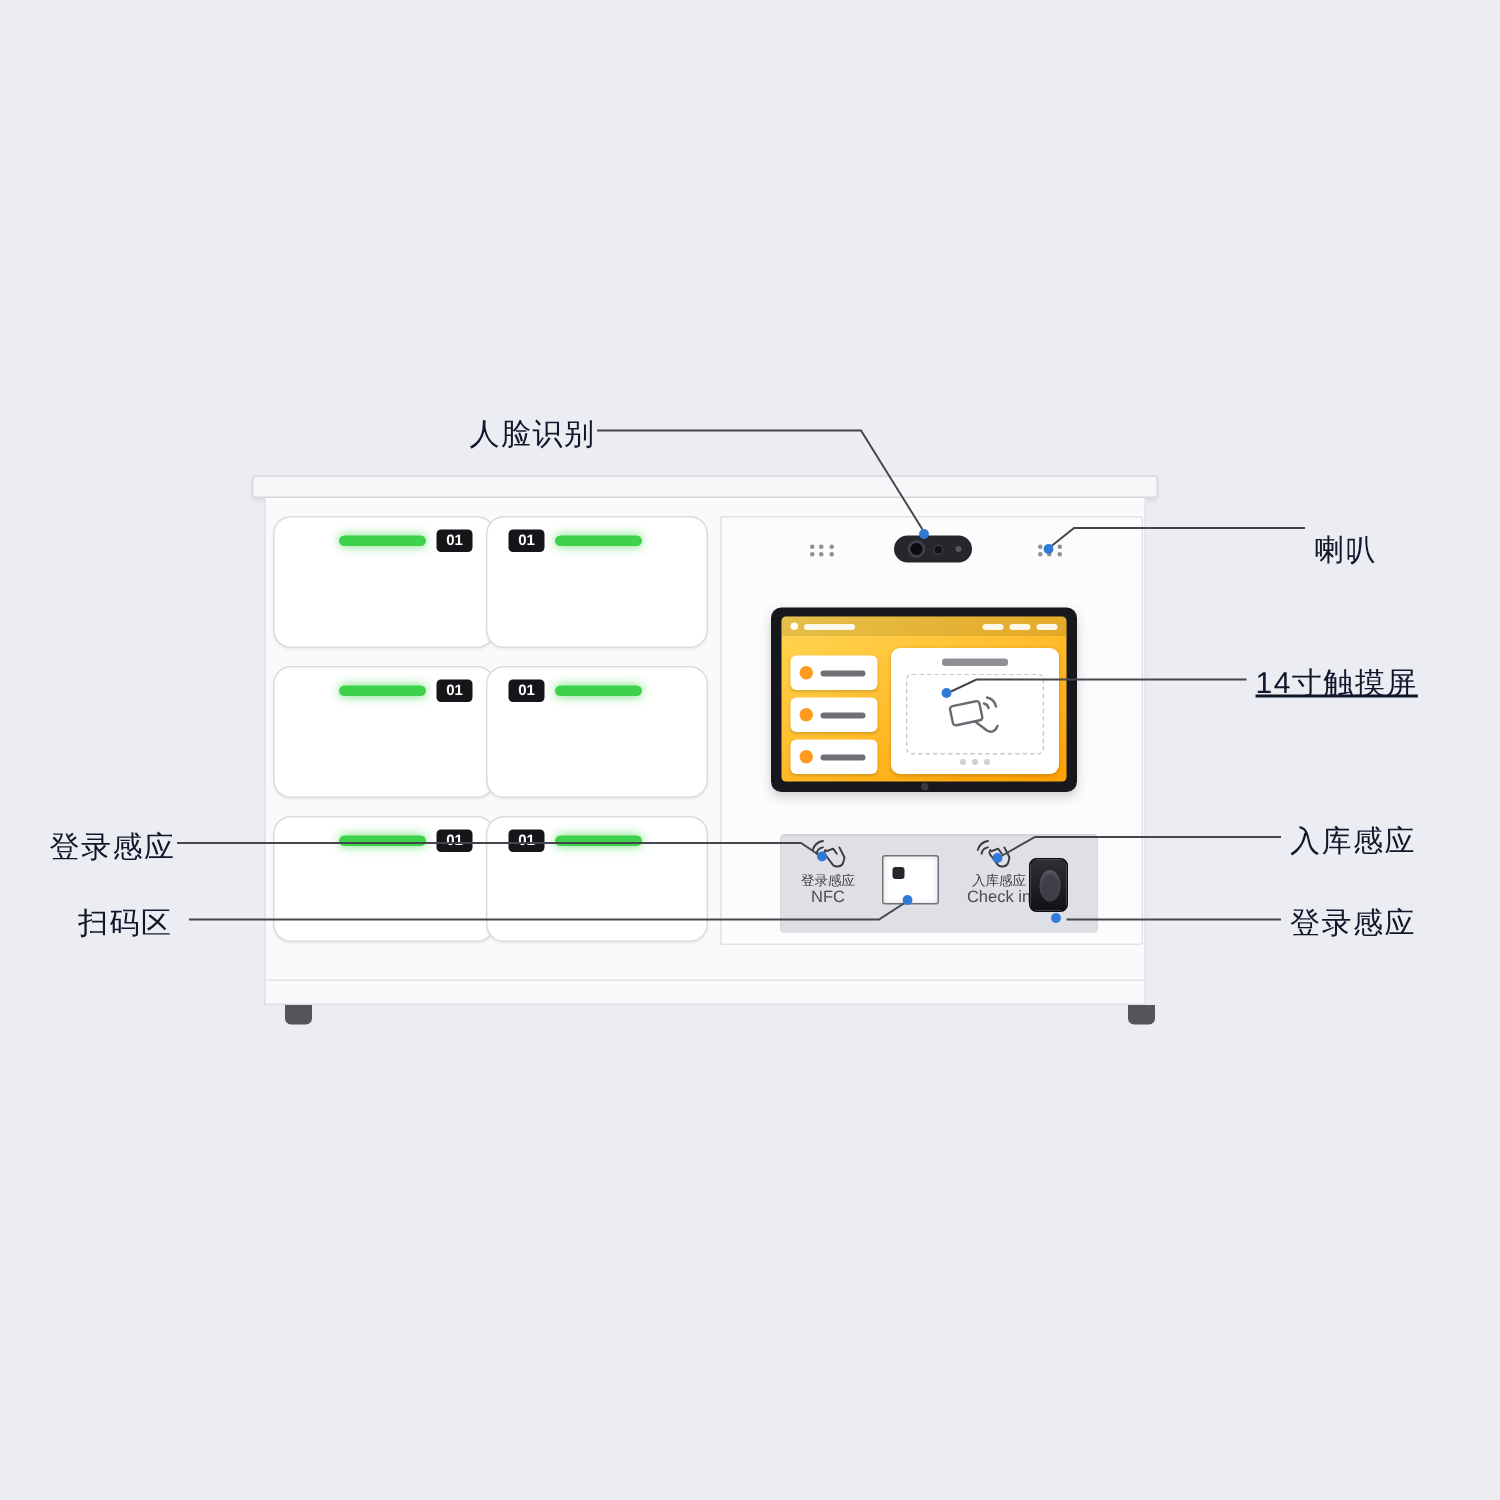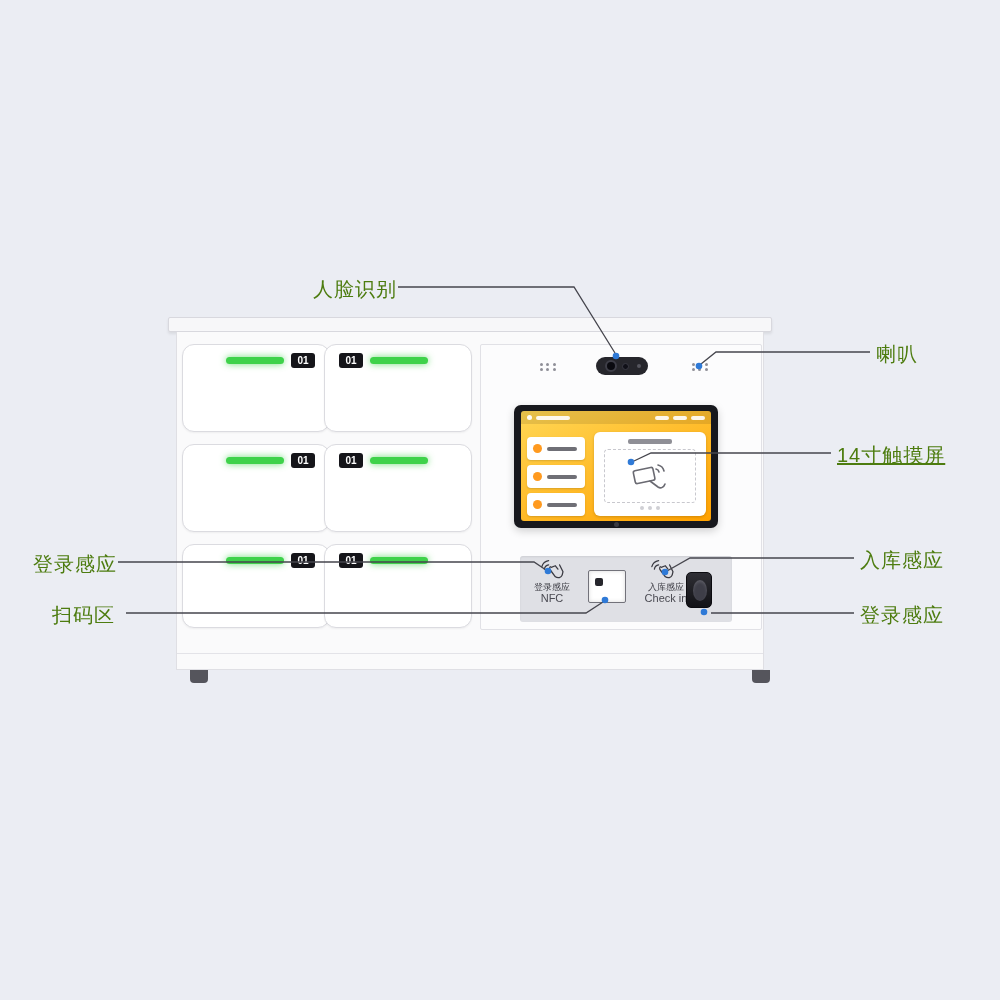--- a/index.html
+++ b/index.html
@@ -154,24 +154,24 @@
     position:absolute;left:686px;top:572px;width:26px;height:36px;border-radius:5px;
     background:linear-gradient(#2e2e34,#121216);border:1px solid #0b0b0f;
   }
   .fingerprint i{
     position:absolute;left:6px;top:7px;width:14px;height:21px;border-radius:50%;
     background:#3e3e48;box-shadow:inset 0 2px 3px rgba(255,255,255,.15);
   }
 
   
   .callout-label{
-    position:absolute;font-size:20px;color:#4d7c0f;letter-spacing:1px;white-space:nowrap;
+    position:absolute;font-size:20px;color:#0f172a;letter-spacing:1px;white-space:nowrap;
   }
   .lbl-face{left:313px;top:276px;}
-  .lbl-speaker{left:876px;top:341px;}
+  .lbl-speaker{left:876px;top:353px;}
   .lbl-screen{left:837px;top:442px;text-decoration:underline;}
   .lbl-checkin{left:860px;top:547px;}
   .lbl-finger{left:860px;top:602px;}
   .lbl-login{left:33px;top:551px;}
   .lbl-scan{left:52px;top:602px;}
   svg.overlay{position:absolute;inset:0;pointer-events:none;}
   .cline{fill:none;stroke:var(--callout-line);stroke-width:1.3px;}
   .cdot{fill:var(--callout-dot);}
 </style>
 </head>

